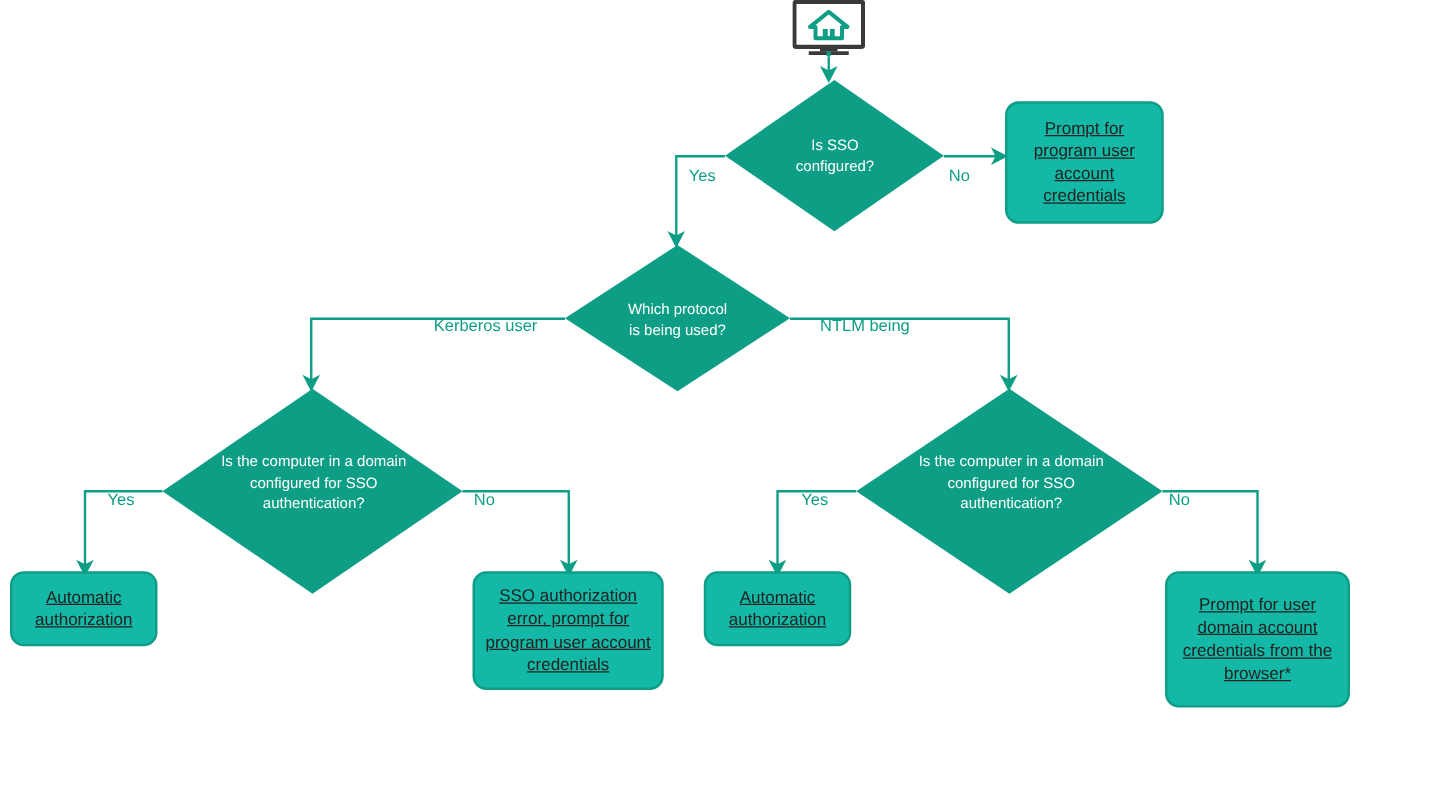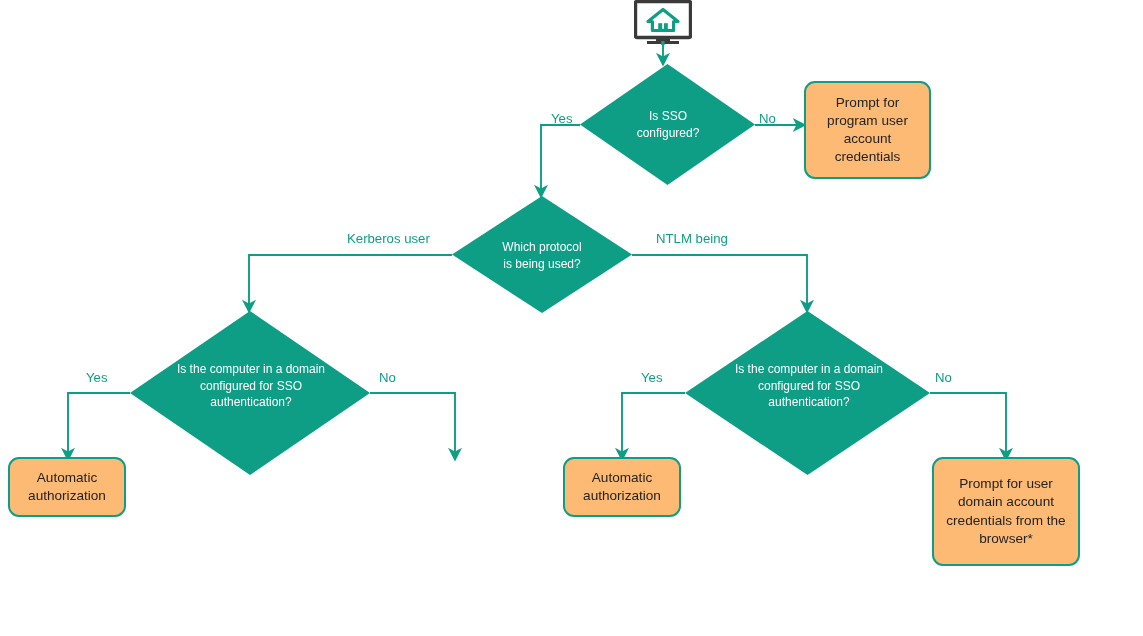--- a/index.html
+++ b/index.html
@@ -9,29 +9,30 @@
     overflow:hidden;
   }
   #canvas{position:relative;width:1143px;height:636px;background:#fff;}
 
   svg.layer{position:absolute;left:0;top:0;width:1143px;height:636px;}
 
   
   .box{
     position:absolute;
     box-sizing:border-box;
-    background:#fdba74;
+    background:#14b8a6;
     border:2px solid #0E9E85;
     border-radius:11px;
     display:flex;align-items:center;justify-content:center;
     text-align:center;
     color:#232323;
     font-size:13.6px;
     line-height:1.33;
     padding:2px 6px;
+    text-decoration:underline;
   }
   .box span{display:block;width:100%;}
 
   
   .dtext{
     position:absolute;
     display:flex;align-items:center;justify-content:center;
     text-align:center;
     color:#ffffff;
     font-size:12px;
@@ -39,20 +40,21 @@
     pointer-events:none;
     white-space:pre-line;
   }
 
   
   .elabel{
     position:absolute;
     color:#0E9E85;
     font-size:13.2px;
     white-space:nowrap;
+    margin-top:22px;
   }
 
   
   .monitor{position:absolute;left:634px;top:0px;width:58px;height:45px;}
 </style>
 </head>
 <body>
 
 <div id="canvas">
 
@@ -120,20 +122,23 @@
 authentication?</div>
 
   <div class="box" style="left:804px;top:81px;width:127px;height:98px;">
     <span>Prompt for program user account credentials</span>
   </div>
 
   <div class="box" style="left:8px;top:457px;width:118px;height:60px;">
     <span>Automatic authorization</span>
   </div>
 
+  <div class="box" style="left:378px;top:457px;width:153px;height:95px;">
+    <span>SSO authorization error, prompt for program user account credentials</span>
+  </div>
 
   <div class="box" style="left:563px;top:457px;width:118px;height:60px;">
     <span>Automatic authorization</span>
   </div>
 
   <div class="box" style="left:932px;top:457px;width:148px;height:109px;">
     <span>Prompt for user domain account credentials from the browser*</span>
   </div>
 
   <div class="elabel" style="left:551px;top:111px;">Yes</div>

